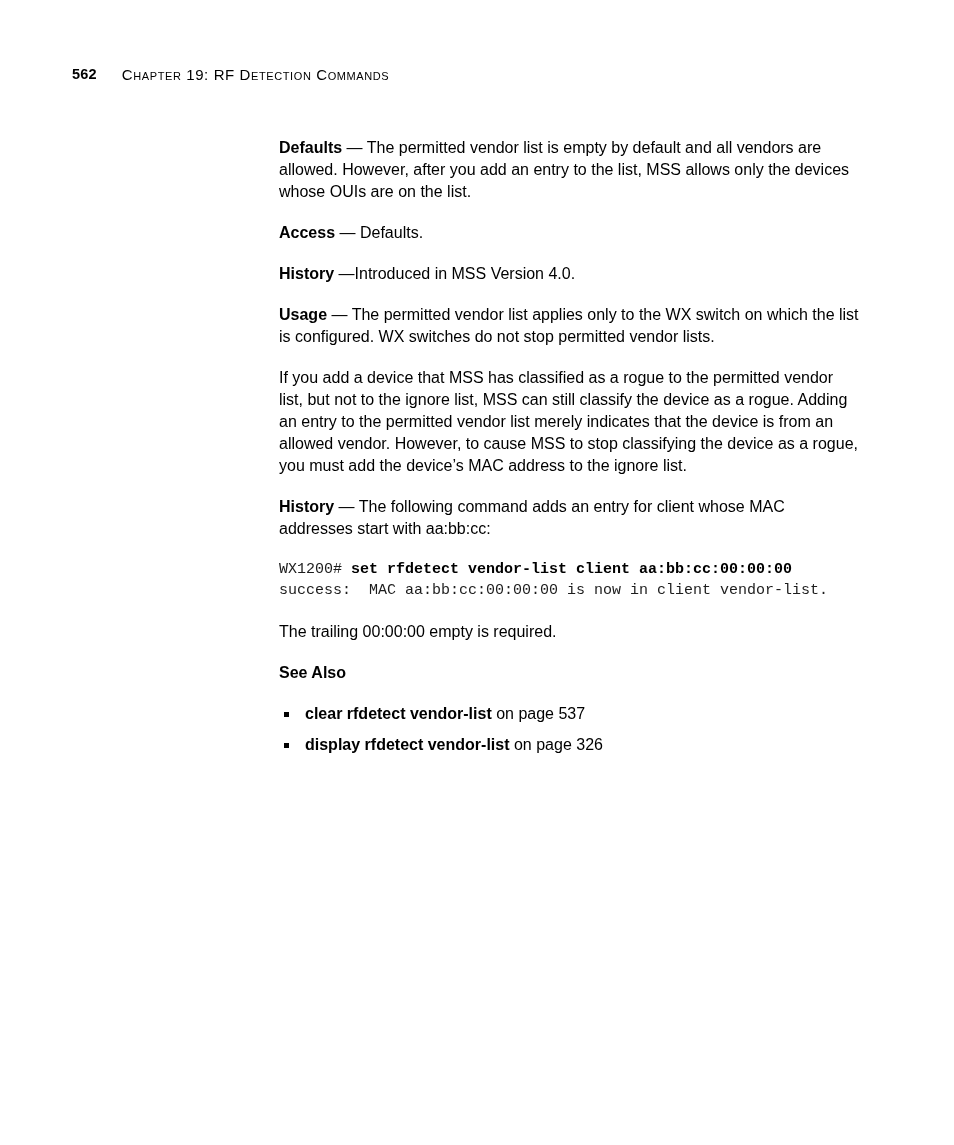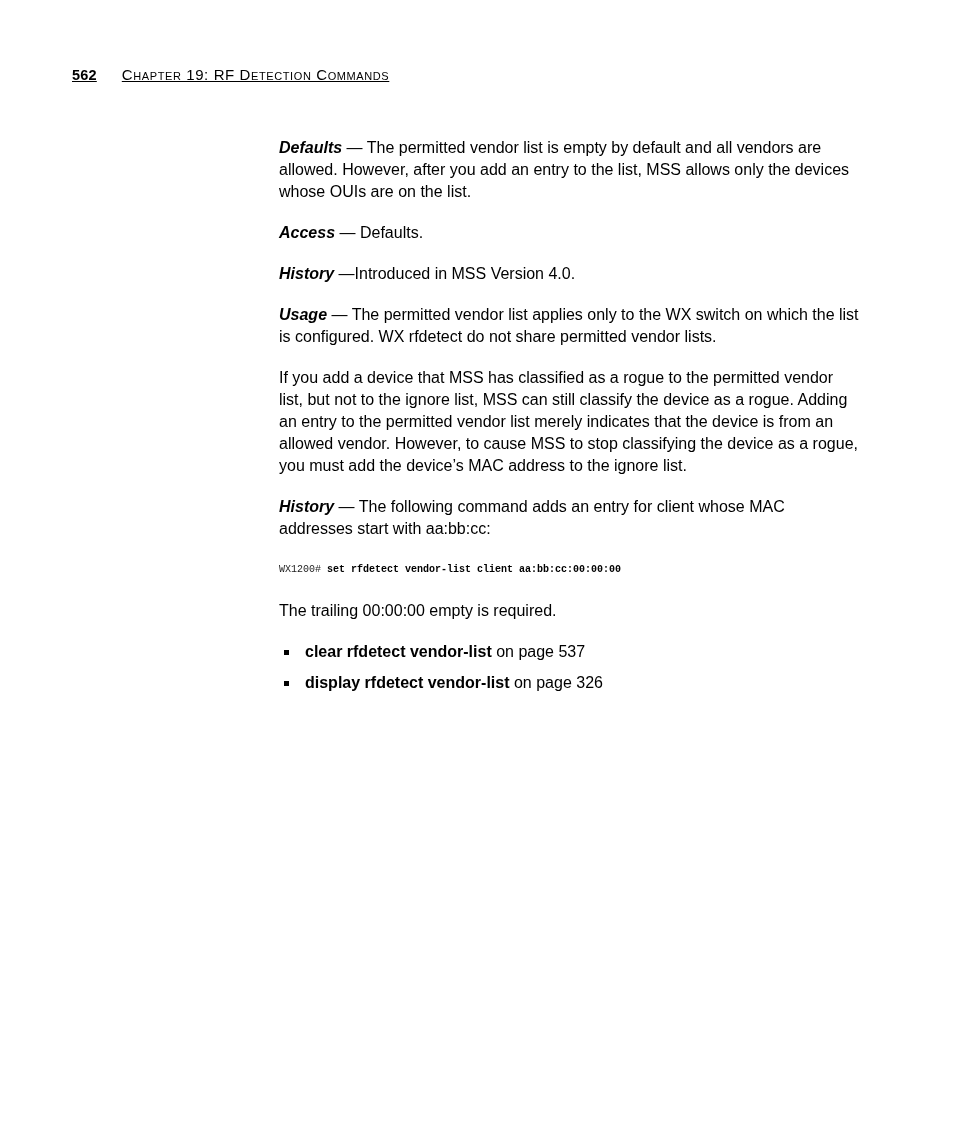--- a/index.html
+++ b/index.html
@@ -19,23 +19,22 @@
     position: relative;
     width: 954px;
     height: 1145px;
   }
   
   .running-header {
     position: absolute;
     top: 66px;
     left: 72px;
     display: flex;
-    align-items: center;
+    align-items: flex-start;
     white-space: nowrap;
-    text-decoration: underline;
   }
   .page-num {
     font-size: 14.5px;
     font-weight: bold;
     letter-spacing: 0.2px;
   }
   .chapter {
     margin-left: 25px;
     font-size: 15px;
     font-variant: small-caps;
@@ -48,27 +47,26 @@
     left: 279px;
     width: 580px;
     font-size: 16px;
     line-height: 22px;
   }
   .content p {
     margin: 0 0 19px 0;
   }
   .lead {
     font-weight: bold;
-    font-style: italic;
   }
   
   pre.code {
     margin: 1px 0 20px 0;
     font-family: "Liberation Mono", monospace;
-    font-size: 10px;
+    font-size: 15px;
     line-height: 21px;
     white-space: pre;
     color: #1c1c1c;
   }
   pre.code .code-line {
     display: block;
   }
   pre.code b {
     color: #000000;
   }
@@ -105,30 +103,31 @@
     </header>
 
   <main class="content">
 
     <p><b class="lead">Defaults</b><span> — The permitted vendor list is empty by default and all vendors are allowed. However, after you add an entry to the list, MSS allows only the devices whose OUIs are on the list.</span></p>
 
     <p><b class="lead">Access</b><span> — Defaults.</span></p>
 
     <p><b class="lead">History</b><span> —Introduced in MSS Version 4.0.</span></p>
 
-    <p><b class="lead">Usage</b><span> — The permitted vendor list applies only to the WX switch on which the list is configured. WX rfdetect do not share permitted vendor lists.</span></p>
+    <p><b class="lead">Usage</b><span> — The permitted vendor list applies only to the WX switch on which the list is configured. WX switches do not stop permitted vendor lists.</span></p>
 
     <p><span>If you add a device that MSS has classified as a rogue to the permitted vendor list, but not to the ignore list, MSS can still classify the device as a rogue. Adding an entry to the permitted vendor list merely indicates that the device is from an allowed vendor. However, to cause MSS to stop classifying the device as a rogue, you must add the device’s MAC address to the ignore list.</span></p>
 
     <p><b class="lead">History</b><span> — The following command adds an entry for client whose MAC addresses start with aa:bb:cc:</span></p>
 
-    <pre class="code"><span class="code-line"><span>WX1200# </span><b>set rfdetect vendor-list client aa:bb:cc:00:00:00</b></span></pre>
+    <pre class="code"><span class="code-line"><span>WX1200# </span><b>set rfdetect vendor-list client aa:bb:cc:00:00:00</b></span><span class="code-line">success:  MAC aa:bb:cc:00:00:00 is now in client vendor-list.</span></pre>
 
     <p>The trailing 00:00:00 empty is required.</p>
 
+    <p class="see-also">See Also</p>
 
     <ul class="xref-list">
       <li>
           <span class="bullet"></span>
           <span class="xref-text"><b>clear rfdetect vendor-list</b><span> on page 537</span></span>
         </li>
       <li>
           <span class="bullet"></span>
           <span class="xref-text"><b>display rfdetect vendor-list</b><span> on page 326</span></span>
         </li>

